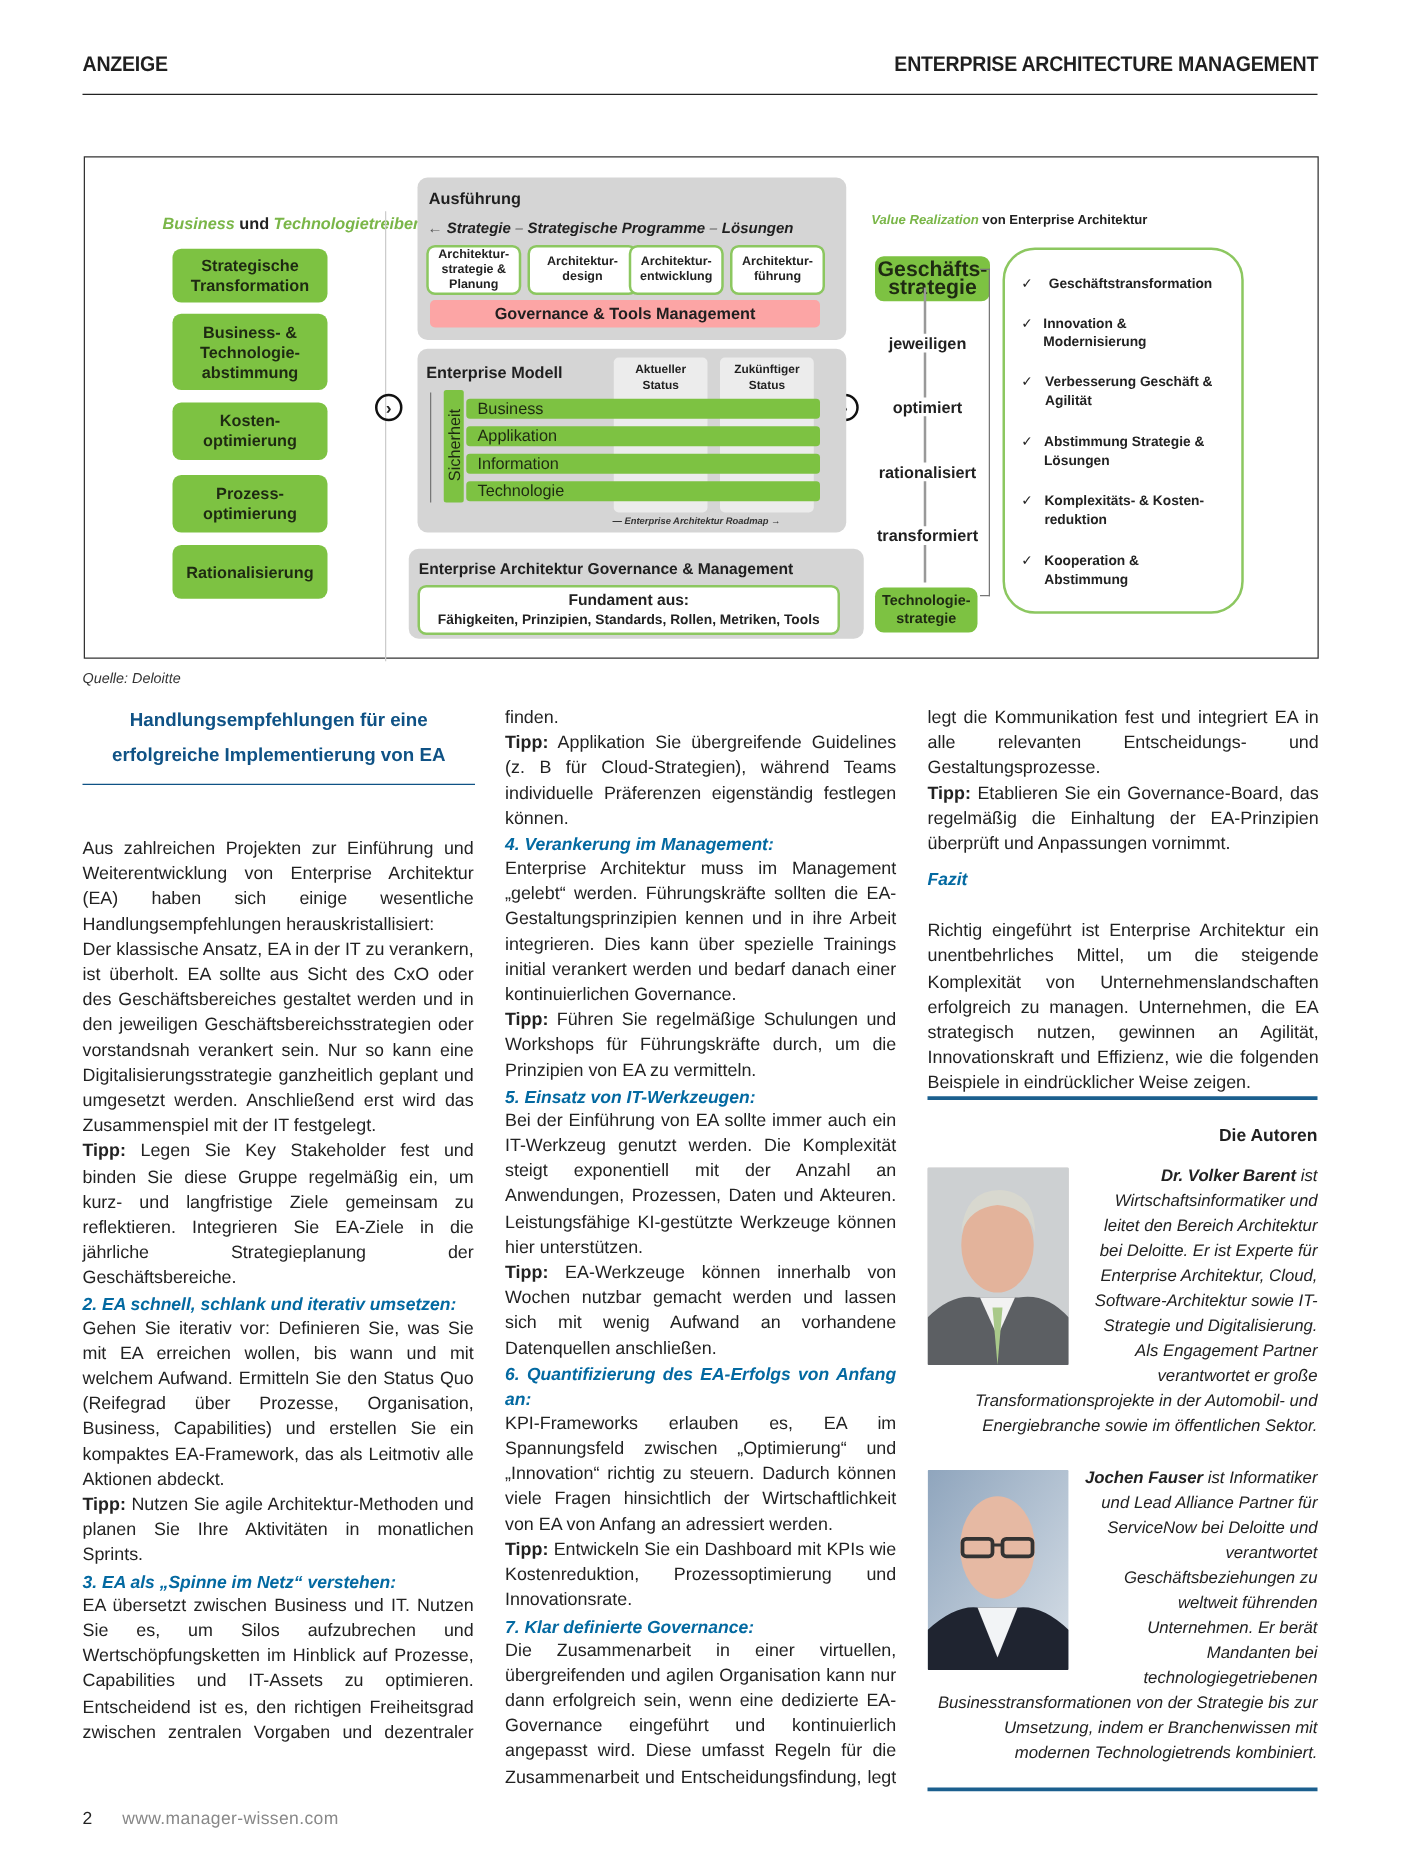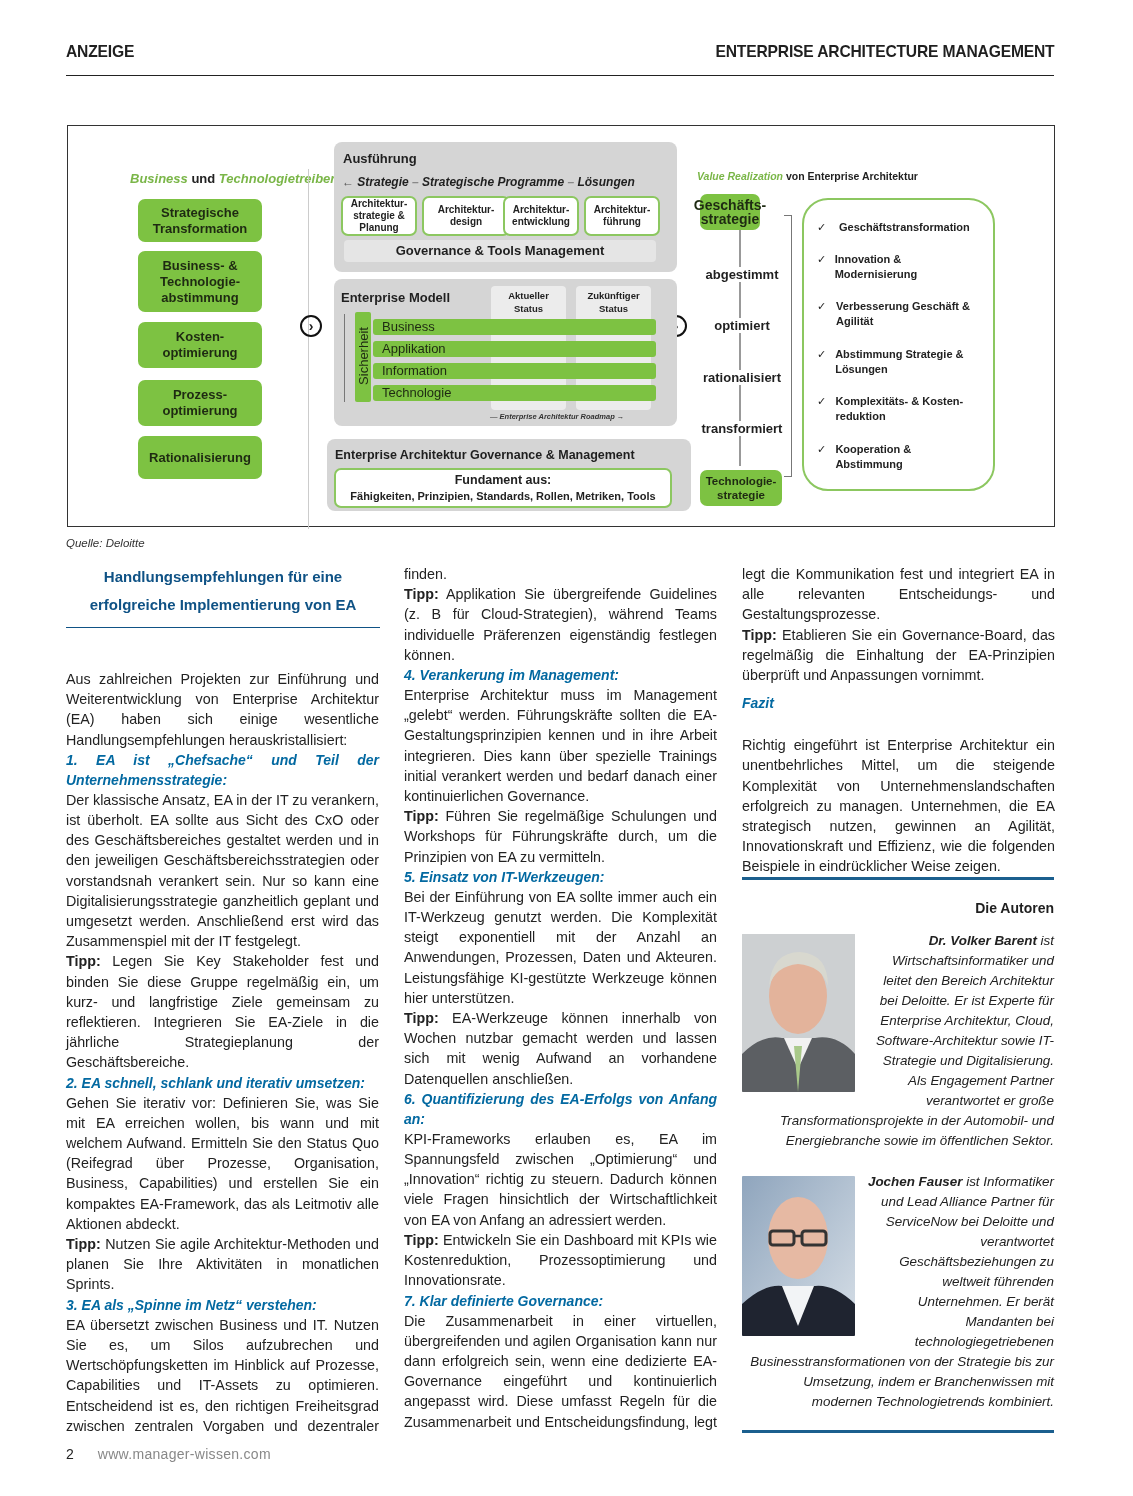--- a/index.html
+++ b/index.html
@@ -57,21 +57,21 @@
   <div class="gray" style="left:266px;top:16px;width:343px;height:130px">
     <div class="abs" style="left:9px;top:9px;font-weight:bold;font-size:13px">Ausführung</div>
     <div class="abs" style="left:8px;top:33px;font-size:12px;font-weight:bold;font-style:italic;white-space:nowrap">
       <span style="color:#555">← </span><span>Strategie</span><span style="color:#888"> – </span><span>Strategische Programme</span><span style="color:#888"> – </span><span>Lösungen</span>
     </div>
   </div>
   <div class="wbox" style="left:273px;top:70px;width:76px;height:40px">Architektur-strategie &amp; Planung</div>
   <div class="wbox" style="left:354px;top:70px;width:88px;height:40px;padding:0 20px">Architektur-design</div>
   <div class="wbox" style="left:435px;top:70px;width:76px;height:40px;padding:0 4px">Architektur-entwicklung</div>
   <div class="wbox" style="left:516px;top:70px;width:76px;height:40px;padding:0 6px">Architektur-führung</div>
-  <div class="abs" style="left:276px;top:114px;width:312px;height:22px;background:#e5e5e5;border-radius:4px;text-align:center;font-weight:bold;font-size:13px;line-height:22px">Governance &amp; Tools Management</div>
+  <div class="abs" style="left:276px;top:114px;width:312px;height:22px;background:#fca5a5;border-radius:4px;text-align:center;font-weight:bold;font-size:13px;line-height:22px">Governance &amp; Tools Management</div>
 
   <div class="gray" style="left:266px;top:153px;width:343px;height:147px"></div>
   <div class="abs" style="left:273px;top:164px;font-weight:bold;font-size:13px">Enterprise Modell</div>
   <div class="abs" style="left:423px;top:160px;width:75px;height:124px;background:#ececec;border-radius:4px"></div>
   <div class="abs" style="left:508px;top:160px;width:75px;height:124px;background:#ececec;border-radius:4px"></div>
   <div class="abs" style="left:423px;top:163px;width:75px;text-align:center;font-size:9.5px;font-weight:bold;line-height:13px;padding:0 16px">Aktueller Status</div>
   <div class="abs" style="left:508px;top:163px;width:75px;text-align:center;font-size:9.5px;font-weight:bold;line-height:13px;padding:0 8px">Zukünftiger Status</div>
   <div class="abs" style="left:276px;top:188px;width:1px;height:88px;background:#777"></div>
   <div class="abs" style="left:287px;top:186px;width:16px;height:90px;background:#7dc242;border-radius:2px"></div>
   <div class="abs" style="left:258px;top:222px;width:76px;height:16px;transform:rotate(-90deg);font-size:13px;color:#1e2a12;text-align:center;line-height:16px">Sicherheit</div>
@@ -84,24 +84,24 @@
   <div class="gray" style="left:259px;top:313px;width:364px;height:72px"></div>
   <div class="abs" style="left:267px;top:322px;font-weight:bold;font-size:12.5px">Enterprise Architektur Governance &amp; Management</div>
   <div class="wbox" style="left:266px;top:342px;width:338px;height:40px;flex-direction:column;font-size:11px;line-height:16px">
     <span style="font-size:12.5px">Fundament aus:</span>
     <span>Fähigkeiten, Prinzipien, Standards, Rollen, Metriken, Tools</span>
   </div>
 
   <div class="abs" style="left:629px;top:44px;font-size:10.5px;font-weight:bold;white-space:nowrap">
     <span class="g" style="font-style:italic">Value Realization</span><span> von Enterprise Architektur</span>
   </div>
-  <div class="gbox" style="left:632px;top:68px;width:60px;height:36px;font-size:14px;line-height:14px">Geschäfts-strategie</div>
+  <div class="gbox" style="left:632px;top:79px;width:92px;height:36px;font-size:17px;line-height:14px">Geschäfts-strategie</div>
   <div class="gbox" style="left:632px;top:344px;width:82px;height:36px;font-size:11.5px;line-height:14px">Technologie-strategie</div>
   <div class="abs" style="left:671px;top:104px;width:1.5px;height:236px;background:#999"></div>
-  <div class="vlbl" style="left:631px;top:141px">abgestimmt</div>
+  <div class="vlbl" style="left:631px;top:141px">jeweiligen</div>
   <div class="vlbl" style="left:631px;top:192px">optimiert</div>
   <div class="vlbl" style="left:631px;top:244px">rationalisiert</div>
   <div class="vlbl" style="left:631px;top:295px">transformiert</div>
   <div class="abs" style="left:716px;top:89px;width:8px;height:262px;border:1px solid #777;border-left:none"></div>
   <div class="abs" style="left:734px;top:72px;width:193px;height:293px;border:2.5px solid #8cc760;border-radius:26px"></div>
   <div class="chk" style="left:749px;top:94px">
       <span class="ck">✓</span>
       <span>Geschäftstransformation</span>
     </div>
   <div class="chk" style="left:749px;top:126px;width:140px">
@@ -124,21 +124,20 @@
       <span class="ck">✓</span>
       <span>Kooperation &amp; Abstimmung</span>
     </div>
 </div>
 
 <div class="src">Quelle: Deloitte</div>
 <div class="title">Handlungsempfehlungen für eine erfolgreiche Implementierung von EA</div>
 
 <div class="col" style="left:66px;top:669px;width:313px">
   <p>Aus zahlreichen Projekten zur Einführung und Weiterentwicklung von Enterprise Architektur (EA) haben sich einige wesentliche Handlungsempfehlungen herauskristallisiert:</p>
-  <p class="sub" style="padding-left:0">1. EA ist „Chefsache“ und Teil der Unternehmensstrategie:</p>
   <p>Der klassische Ansatz, EA in der IT zu verankern, ist überholt. EA sollte aus Sicht des CxO oder des Geschäftsbereiches gestaltet werden und in den jeweiligen Geschäftsbereichsstrategien oder vorstandsnah verankert sein. Nur so kann eine Digitalisierungsstrategie ganzheitlich geplant und umgesetzt werden. Anschließend erst wird das Zusammenspiel mit der IT festgelegt.</p>
   <p><span class="tipp">Tipp:</span><span> Legen Sie Key Stakeholder fest und binden Sie diese Gruppe regelmäßig ein, um kurz- und langfristige Ziele gemeinsam zu reflektieren. Integrieren Sie EA-Ziele in die jährliche Strategieplanung der Geschäftsbereiche.</span></p>
   <p class="sub">2. EA schnell, schlank und iterativ umsetzen:</p>
   <p>Gehen Sie iterativ vor: Definieren Sie, was Sie mit EA erreichen wollen, bis wann und mit welchem Aufwand. Ermitteln Sie den Status Quo (Reifegrad über Prozesse, Organisation, Business, Capabilities) und erstellen Sie ein kompaktes EA-Framework, das als Leitmotiv alle Aktionen abdeckt.</p>
   <p><span class="tipp">Tipp:</span><span> Nutzen Sie agile Architektur-Methoden und planen Sie Ihre Aktivitäten in monatlichen Sprints.</span></p>
   <p class="sub">3. EA als „Spinne im Netz“ verstehen:</p>
   <p style="height:120px;overflow:hidden">EA übersetzt zwischen Business und IT. Nutzen Sie es, um Silos aufzubrechen und Wertschöpfungsketten im Hinblick auf Prozesse, Capabilities und IT-Assets zu optimieren. Entscheidend ist es, den richtigen Freiheitsgrad zwischen zentralen Vorgaben und dezentraler Flexibilität zu finden.</p>
 </div>
 
 <div class="col" style="left:404px;top:564px;width:313px">

